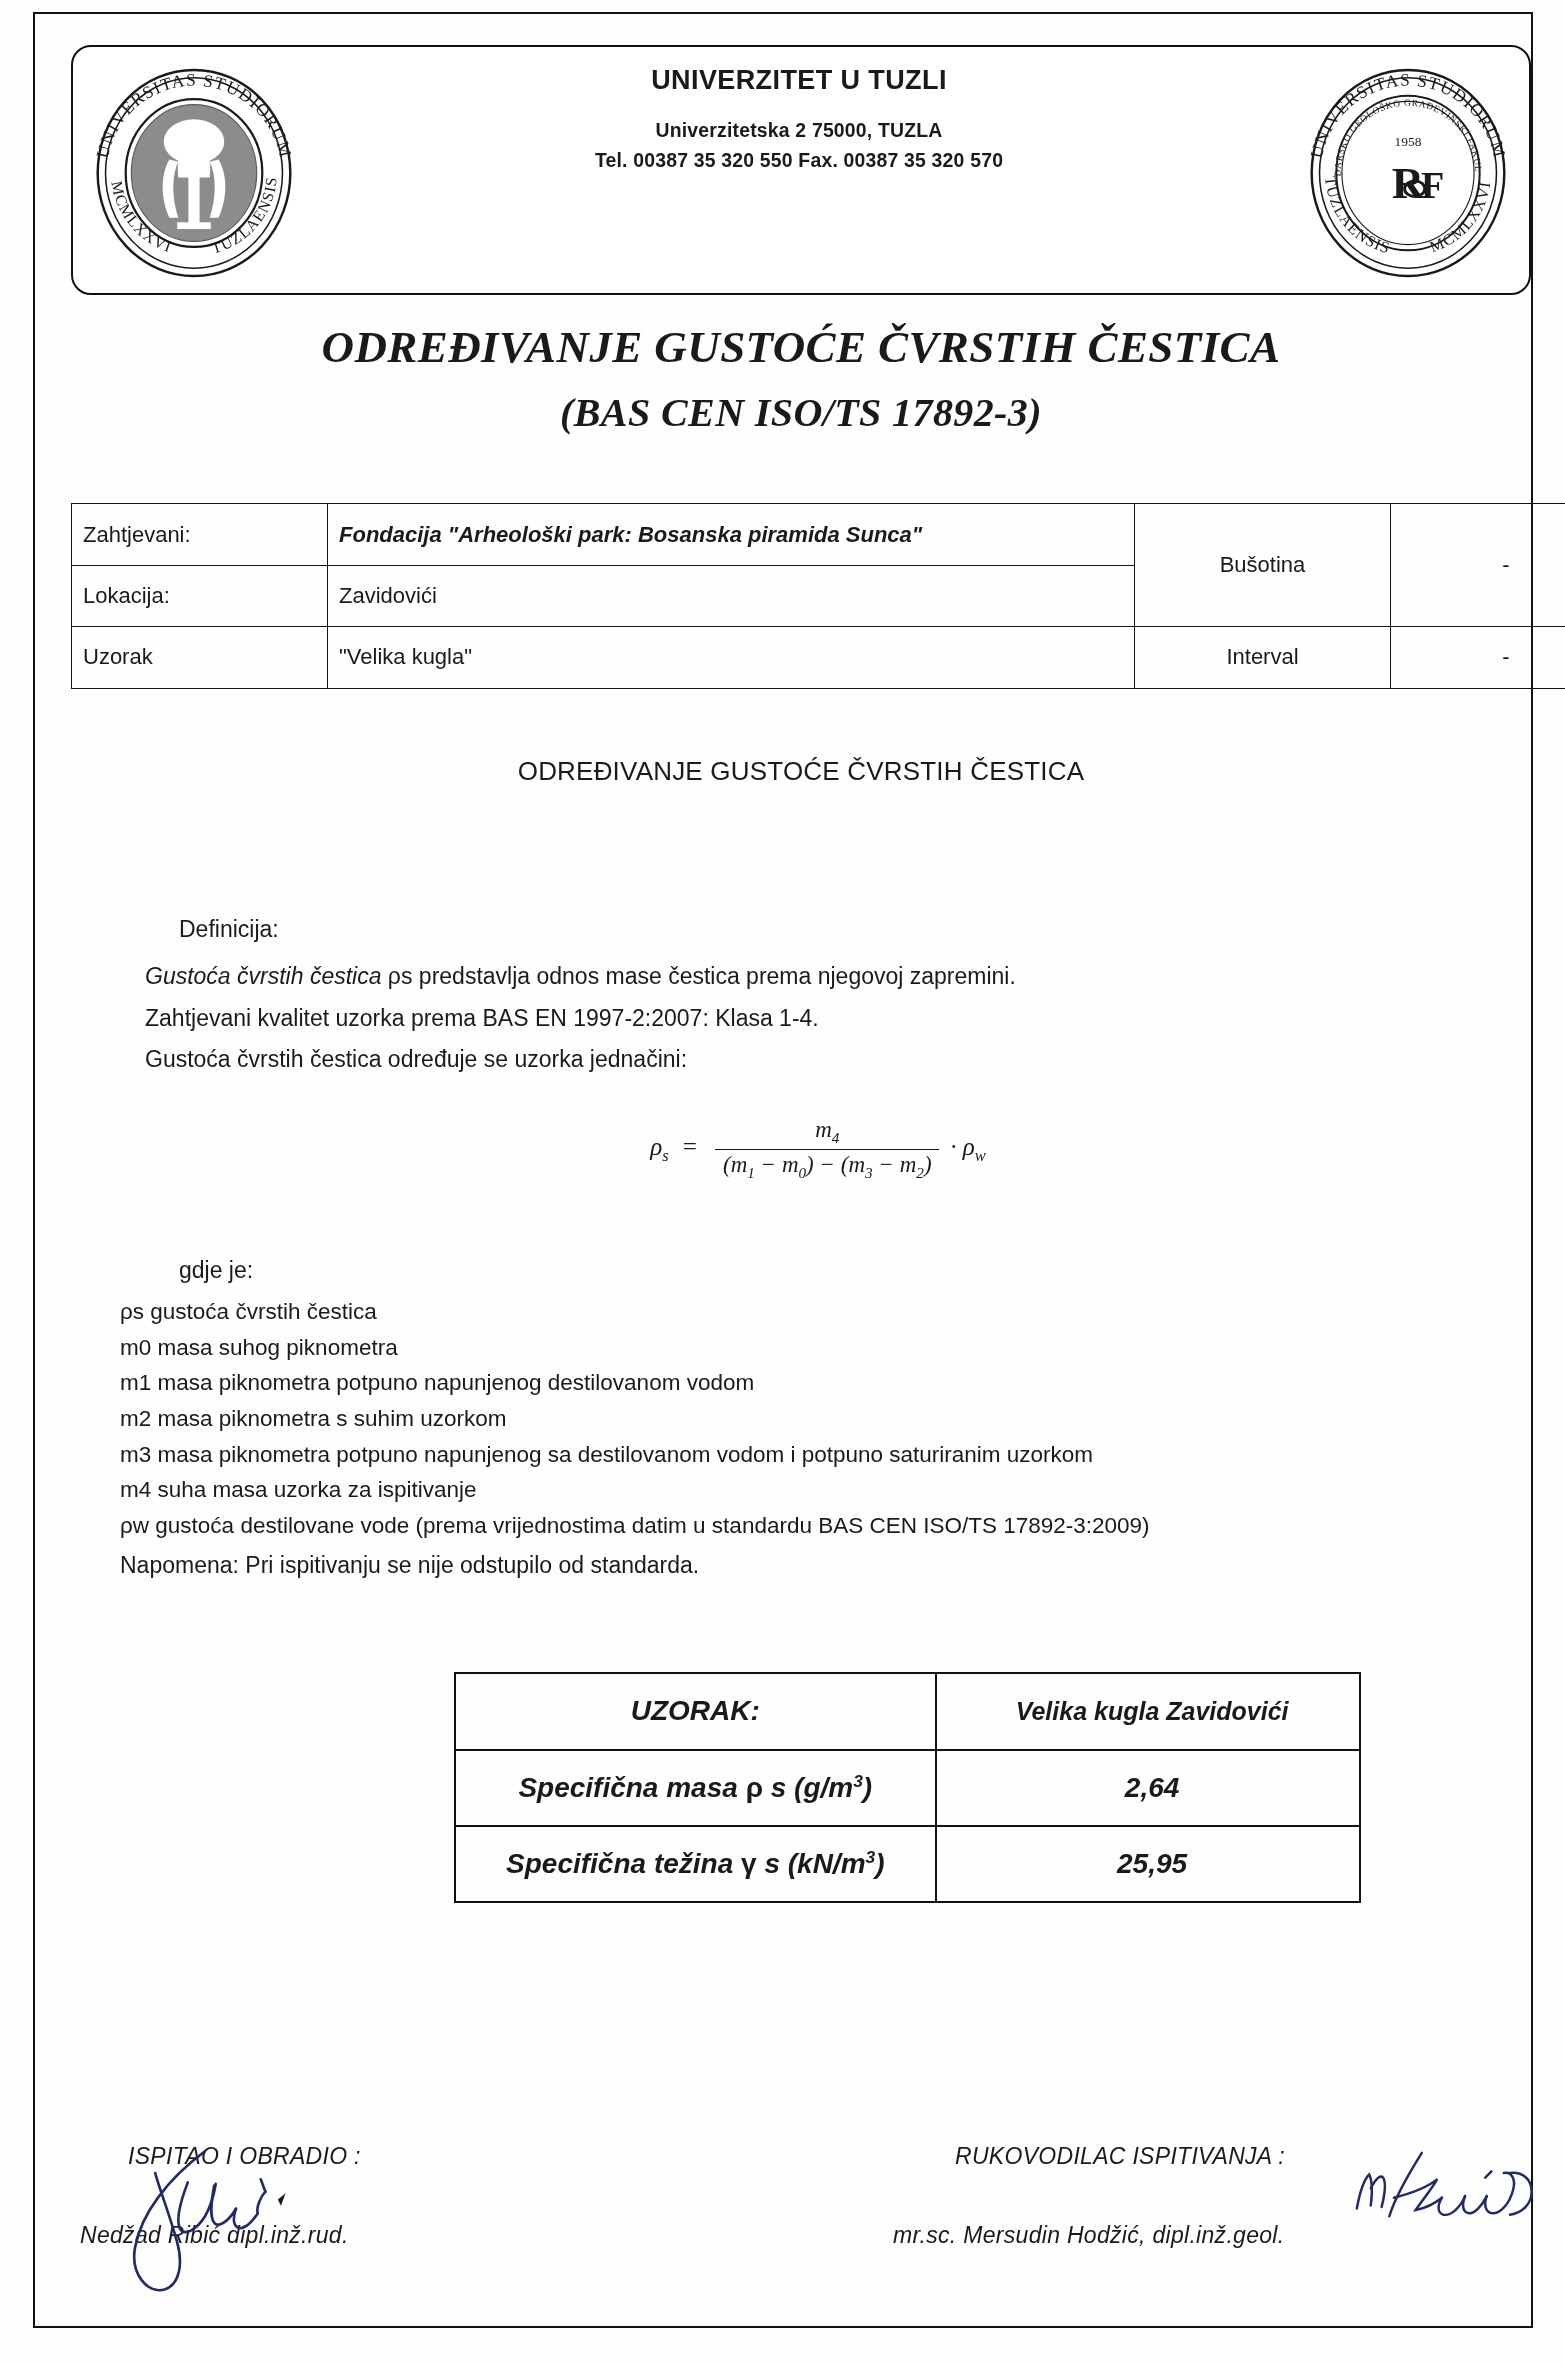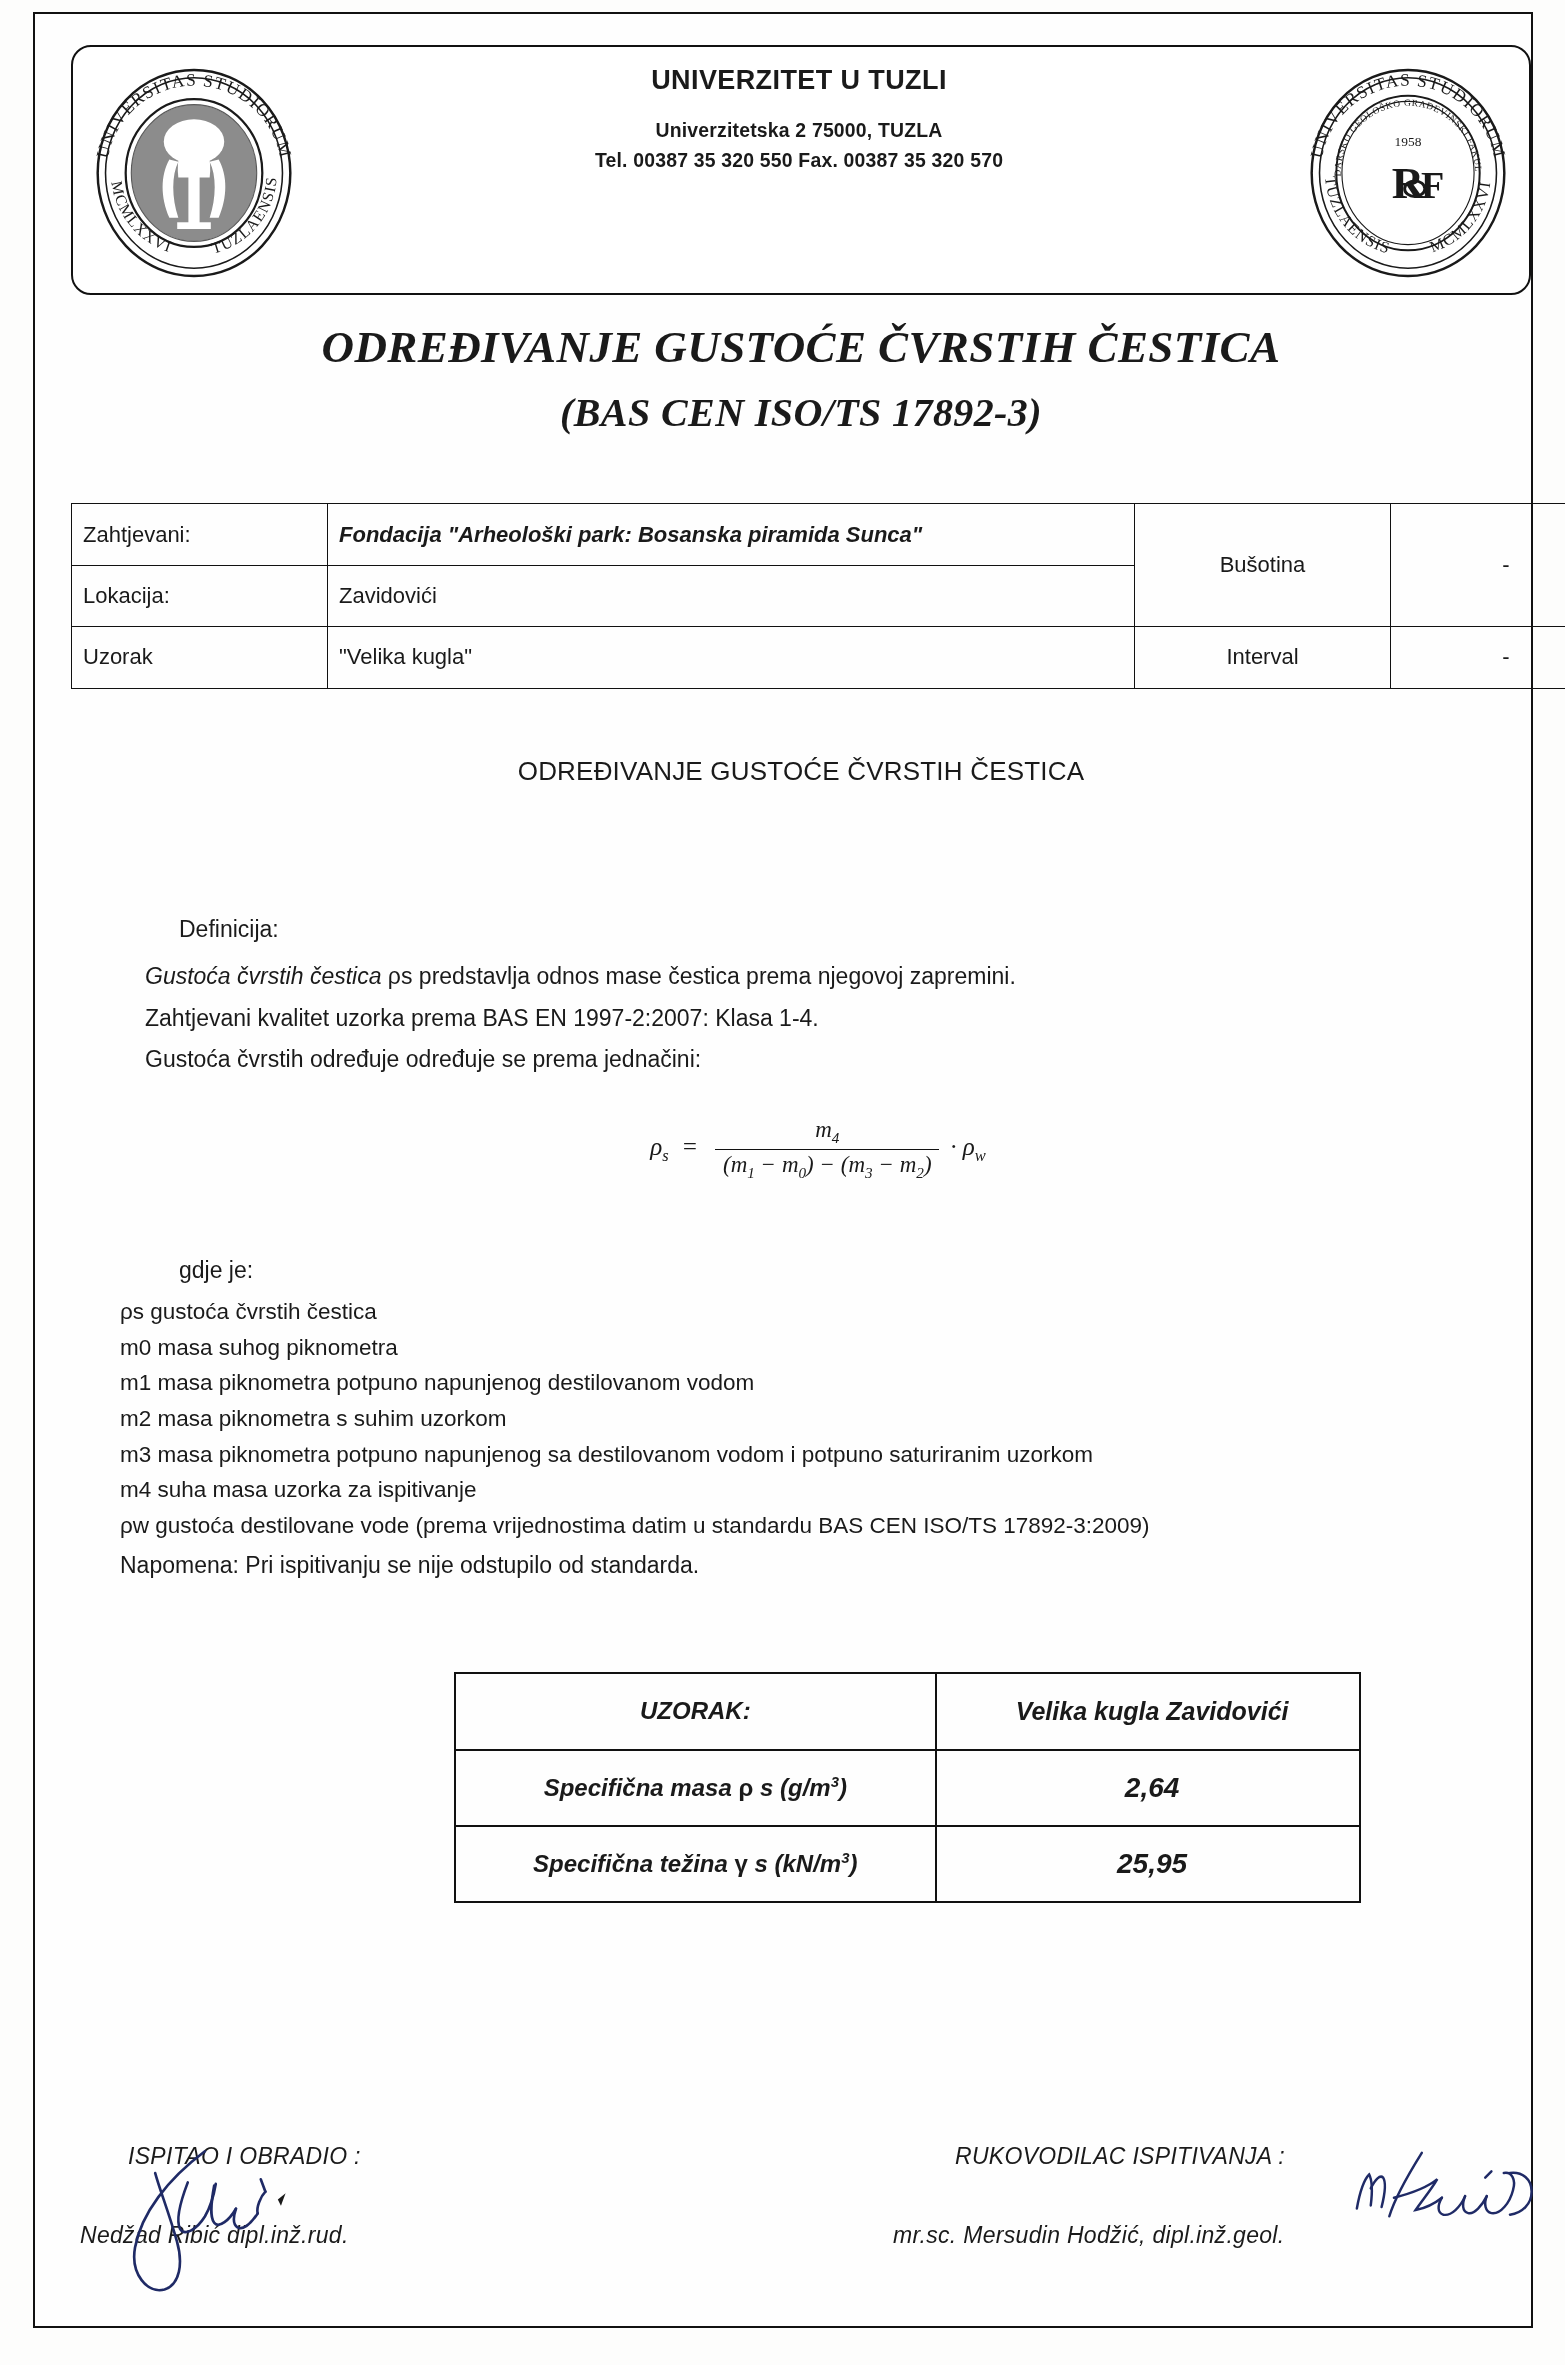--- a/index.html
+++ b/index.html
@@ -109,21 +109,21 @@
   .p-napom{position:absolute;left:85px;top:1538px;font-size:23px;}
 
   
   .result-table{
     position:absolute;left:419px;top:1658px;width:862px;
     border-collapse:collapse;table-layout:fixed;
   }
   .result-table td{
     border:2.3px solid #111;
     height:68px;
-    font-size:24px;
+    font-size:28px;
     font-weight:bold;font-style:italic;
     text-align:center;vertical-align:middle;
     padding:3.1px 7.8px;
   }
   .result-table td.rlabel{width:463px;}
   .result-table td.rvalue{width:399px;font-size:28px;padding-left:16px;}
   .sup3{font-size:0.62em;vertical-align:super;}
   .symb{font-style:normal;font-weight:bold;}
 
   
@@ -241,21 +241,21 @@
 
   <div class="sec-title">ODREĐIVANJE GUSTOĆE ČVRSTIH ČESTICA</div>
 
   <div class="para p-defin">Definicija:</div>
   <div class="para p-def1">
     <span>Gustoća čvrstih čestica</span>
     <span class="rom">ρs</span>
     <span class="rom">predstavlja odnos mase čestica prema njegovoj zapremini.</span>
   </div>
   <div class="para p-def2">Zahtjevani kvalitet uzorka prema BAS EN 1997-2:2007: Klasa 1-4.</div>
-  <div class="para p-def3">Gustoća čvrstih određuje određuje se prema jednačini:</div>
+  <div class="para p-def3">Gustoća čvrstih čestica određuje se uzorka jednačini:</div>
 
   <div class="formula">
     <span>ρ<sub>s</sub></span>
     <span>&nbsp;=&nbsp;</span>
     <span class="frac">
       <span class="num">m<sub>4</sub></span>
       <span class="den">(m<sub>1</sub> − m<sub>0</sub>) − (m<sub>3</sub> − m<sub>2</sub>)</span>
     </span>
     <span>· ρ<sub>w</sub></span>
   </div>

